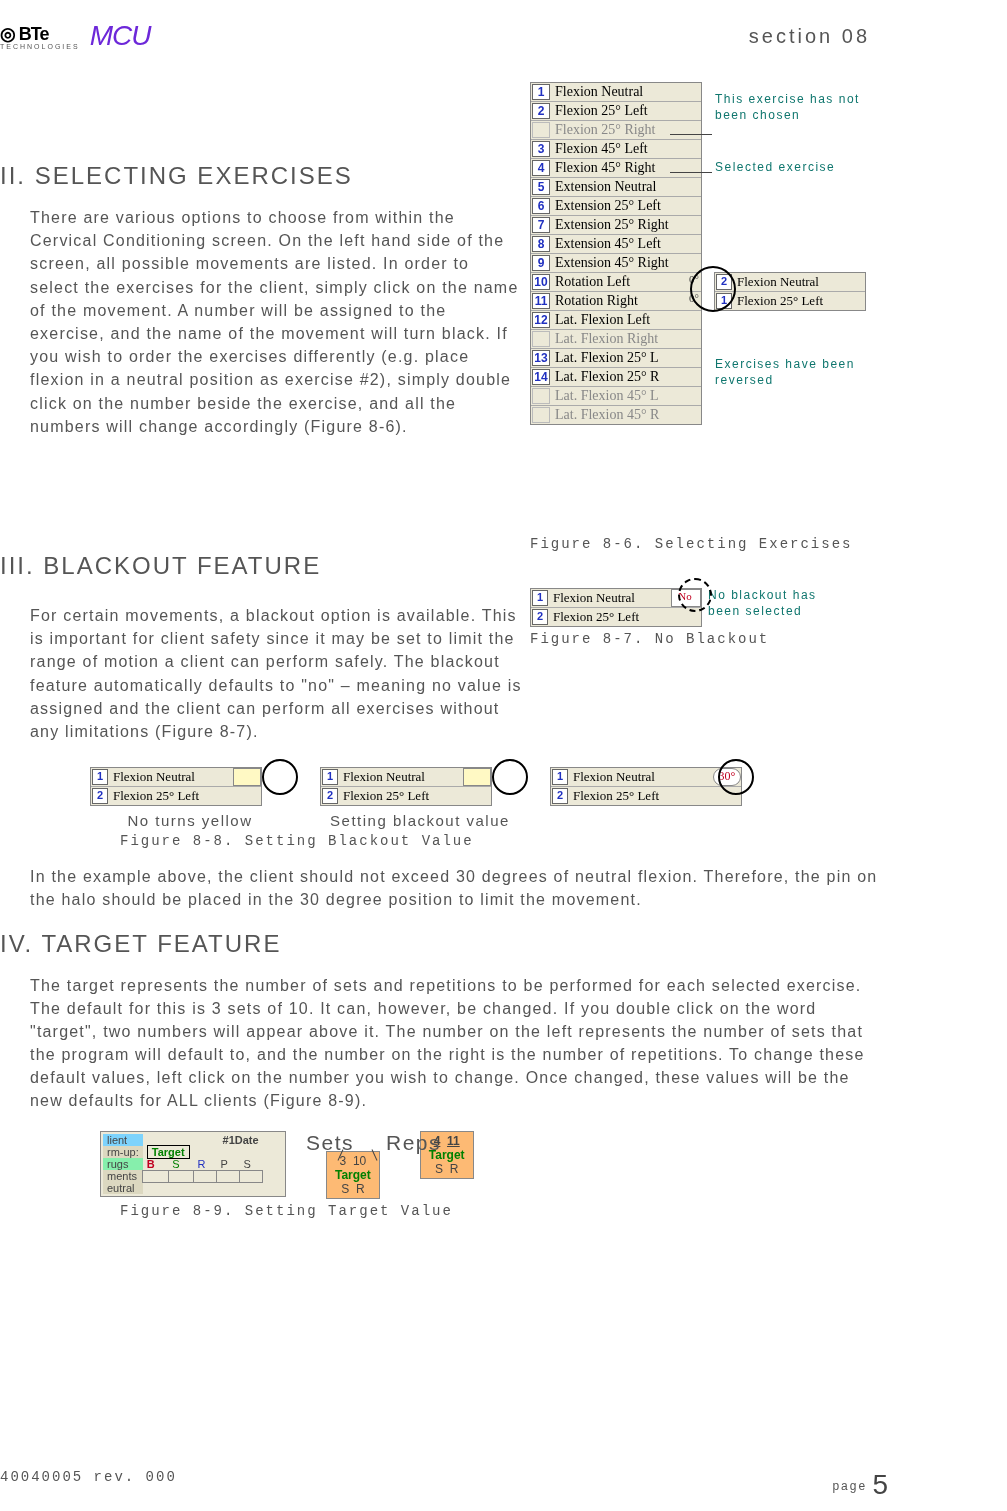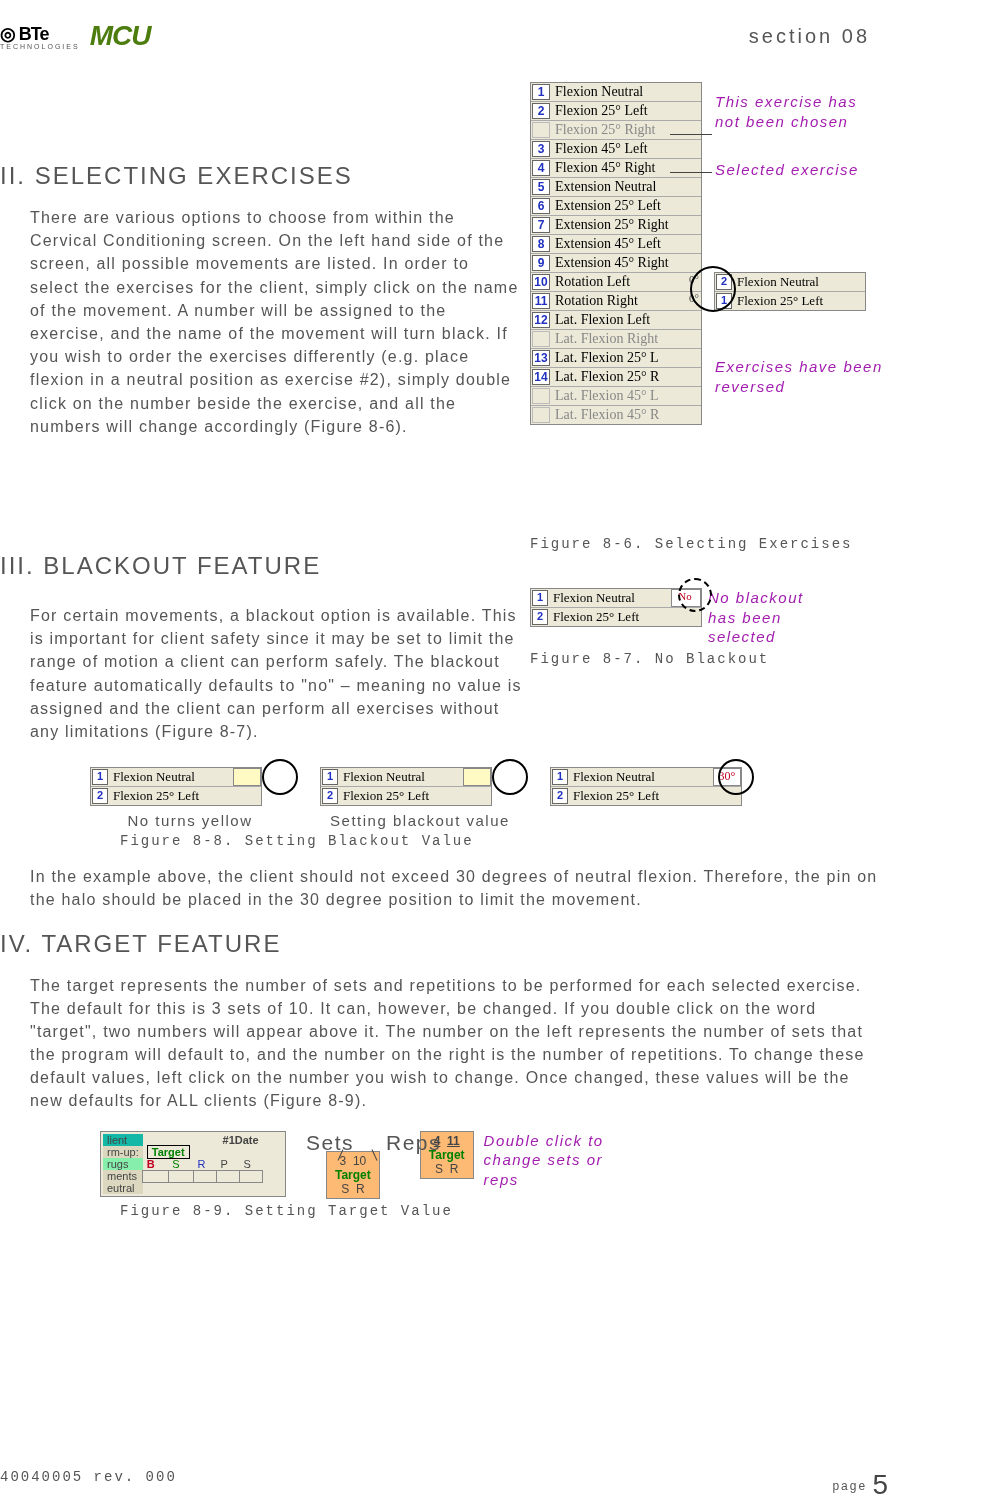--- a/index.html
+++ b/index.html
@@ -22,21 +22,21 @@
     justify-content: space-between;
     align-items: center;
     padding-right: 10px;
   }
   .logos { display: flex; align-items: center; gap: 10px; }
   .bte-logo {
     font-weight: bold; font-size: 18px; color: #000;
     letter-spacing: -1px;
   }
   .bte-sub { font-size: 7px; letter-spacing: 2px; color: #555; display:block; margin-top:-2px;}
-  .mcu-logo { font-weight: 700; font-size: 28px; font-style: italic; color: #4d7c0f; letter-spacing: -1px;}
+  .mcu-logo { font-weight: 400; font-size: 28px; font-style: italic; color: #6d28d9; letter-spacing: -1px;}
   .section-label { letter-spacing: 3px; font-size: 20px; color: #555;}
   .columns { display: flex; margin-top: 30px; }
   .leftcol { flex: 1; padding-right: 10px;}
   .rightcol { width: 350px; flex-shrink: 0; }
   h2 {
     font-weight: normal;
     font-size: 24px;
     letter-spacing: 2px;
     color: #555;
     margin: 0 0 8px 0;
@@ -73,21 +73,21 @@
     background: #fff; color: #2030c0; font-weight: bold;
     font-family: Arial, sans-serif; font-size: 12px;
   }
   .exnum.blank { background: #ece9d8; border-color: #bbb; color: transparent;}
   .exname { flex: 1; padding: 1px 4px; color: #000;}
   .exname.gray { color: #888;}
   .exdeg { width: 22px; font-size: 11px; text-align: right; padding-right: 2px;}
   .smalllist { width: 150px; font-size: 13px;}
   .smalllist .exnum { font-size: 11px; width: 14px;}
   .annot {
-    font-size: 15px; letter-spacing: 1.5px; color: #a21caf; line-height: 1.3; font-style: italic;
+    font-size: 12px; letter-spacing: 1.5px; color: #0f766e; line-height: 1.3;
   }
   .fig86 { position: relative; }
   .fig86-annots { position: absolute; left: 185px; top: 0; width: 170px;}
   .fig86-annot1 { position: absolute; top: 10px; left: 0;}
   .fig86-annot2 { position: absolute; top: 78px; left: 0;}
   .fig86-annot3 { position: absolute; top: 275px; left: 0;}
   .fig86-rev { position: absolute; top: 190px; left: 184px; }
   .circ {
     border: 2px solid #000; border-radius: 50%;
     width: 42px; height: 42px; position: absolute;
@@ -317,21 +317,21 @@
         <div class="blackout-circ"></div>
       </div>
       <div class="fig88-cap">Setting blackout value</div>
     </div>
     <div class="fig88-item">
       <div style="position:relative;">
         <div class="exlist smalllist" id="fig88-3" style="width:190px;">
             <div class="exrow">
               <div class="exnum">1</div>
               <div class="exname">Flexion Neutral</div>
-              <div class="blackout-cell set" style="color: rgb(192, 0, 32);">30°</div>
+              <div class="blackout-cell set" style="color: rgb(192, 0, 32); border-radius: 9px;">30°</div>
             </div>
             <div class="exrow">
               <div class="exnum">2</div>
               <div class="exname">Flexion 25° Left</div>
             </div>
           </div>
         <div class="blackout-circ" style="right:-4px;"></div>
       </div>
     </div>
   </div>
@@ -341,21 +341,21 @@
 
   <h2>IV. TARGET FEATURE</h2>
   <p class="body fullrow">The target represents the number of sets and repetitions to be performed for each selected exercise. The default for this is 3 sets of 10. It can, however, be changed. If you double click on the word "target", two numbers will appear above it. The number on the left represents the number of sets that the program will default to, and the number on the right is the number of repetitions. To change these default values, left click on the number you wish to change. Once changed, these values will be the new defaults for ALL clients (Figure 8-9).</p>
 
   <div class="fig89-row">
 
     <div class="targetbox" style="width:180px;">
       <table>
         <tbody>
             <tr>
-          <td style="background:#14b8a6;">lient</td>
+          <td style="background:#7dd3fc;">lient</td>
           <td colspan="5" style="text-align:right; font-weight:bold;">#1Date</td>
         </tr>
         <tr>
           <td style="background:#dcd8c0;">rm-up:</td>
           <td colspan="2"><span class="tgtlabel">Target</span></td>
           <td colspan="3"></td>
         </tr>
         <tr>
               <td style="background:#86efac;">rugs</td>
           <td style="color:#c00020; font-weight:bold;">B</td>
@@ -391,21 +391,20 @@
         <div><span>S</span>&nbsp;&nbsp;<span>R</span></div>
       </div>
     </div>
 
     <div style="display:flex; gap:10px; align-items:flex-start;">
       <div class="targetmini">
         <div><span class="u">4</span>&nbsp;&nbsp;<span class="u">11</span></div>
         <div class="green">Target</div>
         <div><span>S</span>&nbsp;&nbsp;<span>R</span></div>
       </div>
-      <div class="annot" style="width:140px;">Double click to change sets or reps</div>
     </div>
   </div>
   <div class="figcap" style="margin-left:120px;">Figure 8-9. Setting Target Value</div>
 
   <div class="footer">
     <div class="footer-left">40040005 rev. 000</div>
     <div class="footer-right">
       <span>page</span> <span class="pg5">5</span>
     </div>
   </div>

